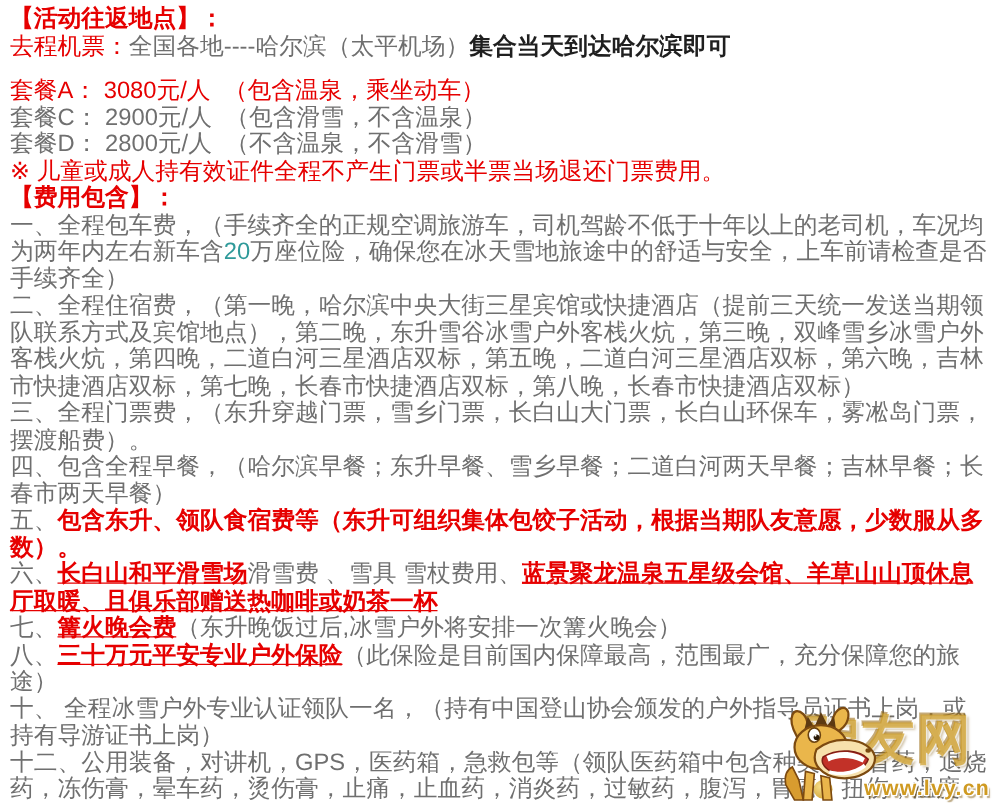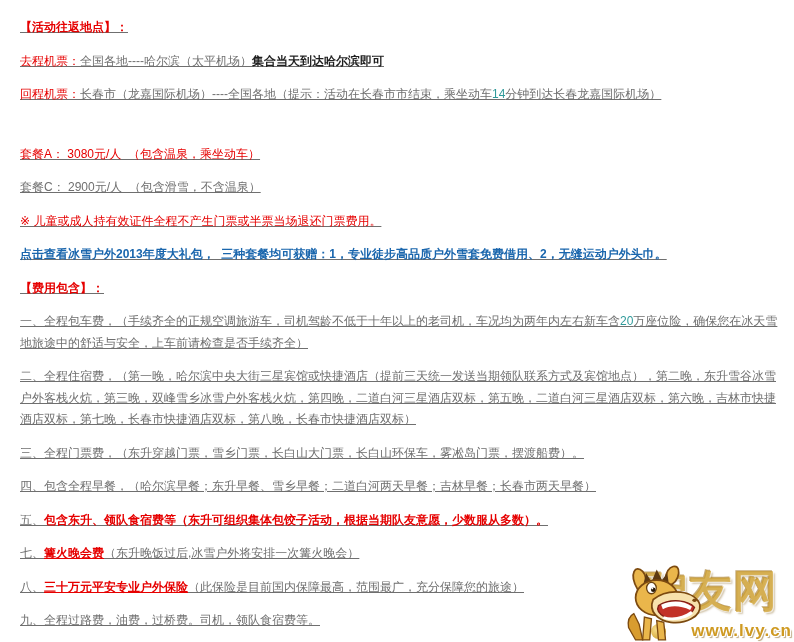--- a/index.html
+++ b/index.html
@@ -15,27 +15,26 @@
     width:794px;height:642px;
     background:#ffffff;
     position:relative;
     overflow:hidden;
     font-family:"Liberation Sans","DejaVu Sans",sans-serif;
   }
   .content{
     padding:5px 4px 0 8px;
   }
   .line{
-    margin:12px;
-    font-size:12px;
+    margin:0;
+    font-size:19px;
     line-height:21.5px;
     white-space:pre-wrap;
     word-break:break-all;
     color:var(--gray);
-    text-decoration:underline;
   }
   .spacer{height:14px;}
   .seg-red{color:var(--red);}
   .seg-red-bold{color:var(--red);font-weight:bold;}
   .seg-red-bold-underline{color:var(--red);font-weight:bold;text-decoration:underline;}
   .seg-gray{color:var(--gray);}
   .seg-black-bold{color:var(--black);font-weight:bold;}
   .seg-blue-bold{color:var(--blue);font-weight:bold;cursor:pointer;}
   .seg-teal{color:var(--teal);}
 
@@ -79,35 +78,34 @@
     left:-6px;bottom:-2px;
     width:88px;height:82px;
   }
 </style>
 </head>
 <body>
 
 <div class="content">
     <p class="line"><span class="seg-red-bold">【活动往返地点】：</span></p>
     <p class="line"><span class="seg-red">去程机票：</span><span class="seg-gray">全国各地----哈尔滨（太平机场）</span><span class="seg-black-bold">集合当天到达哈尔滨即可</span></p>
-    <p class="line"><span class="seg-red">回程机票：</span><span class="seg-gray">长春市（龙嘉国际机场）----全国各地（提示：活动在长春市市结束，乘坐动车</span><span class="seg-teal">14</span><span class="seg-gray">分钟到达长春龙嘉国际机场）</span></p>
     <div class="spacer"></div>
     <p class="line"><span class="seg-red">套餐A： 3080元/人  （包含温泉，乘坐动车）</span></p>
     <p class="line"><span class="seg-gray">套餐C： 2900元/人  （包含滑雪，不含温泉）</span></p>
+    <p class="line"><span class="seg-gray">套餐D： 2800元/人  （不含温泉，不含滑雪）</span></p>
     <p class="line"><span class="seg-red">※ 儿童或成人持有效证件全程不产生门票或半票当场退还门票费用。</span></p>
-    <p class="line"><span class="seg-blue-bold">点击查看冰雪户外2013年度大礼包，  三种套餐均可获赠：1，专业徒步高品质户外雪套免费借用、2，无缝运动户外头巾。</span></p>
     <p class="line"><span class="seg-red-bold">【费用包含】：</span></p>
     <p class="line"><span class="seg-gray">一、全程包车费，（手续齐全的正规空调旅游车，司机驾龄不低于十年以上的老司机，车况均为两年内左右新车含</span><span class="seg-teal">20</span><span class="seg-gray">万座位险，确保您在冰天雪地旅途中的舒适与安全，上车前请检查是否手续齐全）</span></p>
     <p class="line"><span class="seg-gray">二、全程住宿费，（第一晚，哈尔滨中央大街三星宾馆或快捷酒店（提前三天统一发送当期领队联系方式及宾馆地点），第二晚，东升雪谷冰雪户外客栈火炕，第三晚，双峰雪乡冰雪户外客栈火炕，第四晚，二道白河三星酒店双标，第五晚，二道白河三星酒店双标，第六晚，吉林市快捷酒店双标，第七晚，长春市快捷酒店双标，第八晚，长春市快捷酒店双标）</span></p>
     <p class="line"><span class="seg-gray">三、全程门票费，（东升穿越门票，雪乡门票，长白山大门票，长白山环保车，雾凇岛门票，摆渡船费）。</span></p>
     <p class="line"><span class="seg-gray">四、包含全程早餐，（哈尔滨早餐；东升早餐、雪乡早餐；二道白河两天早餐；吉林早餐；长春市两天早餐）</span></p>
     <p class="line"><span class="seg-gray">五、</span><span class="seg-red-bold">包含东升、领队食宿费等（东升可组织集体包饺子活动，根据当期队友意愿，少数服从多数）。</span></p>
+    <p class="line"><span class="seg-gray">六、</span><span class="seg-red-bold-underline">长白山和平滑雪场</span><span class="seg-gray">滑雪费 、雪具 雪杖费用、</span><span class="seg-red-bold-underline">蓝景聚龙温泉五星级会馆、羊草山山顶休息厅取暖、且俱乐部赠送热咖啡或奶茶一杯</span></p>
     <p class="line"><span class="seg-gray">七、</span><span class="seg-red-bold-underline">篝火晚会费</span><span class="seg-gray">（东升晚饭过后,冰雪户外将安排一次篝火晚会）</span></p>
     <p class="line"><span class="seg-gray">八、</span><span class="seg-red-bold-underline">三十万元平安专业户外保险</span><span class="seg-gray">（此保险是目前国内保障最高，范围最广，充分保障您的旅途）</span></p>
-    <p class="line"><span class="seg-gray">九、全程过路费，油费，过桥费。司机，领队食宿费等。</span></p>
     <p class="line"><span class="seg-gray">十、 全程冰雪户外专业认证领队一名，（持有中国登山协会颁发的户外指导员证书上岗，或持有导游证书上岗）</span></p>
     <p class="line"><span class="seg-gray">十二、公用装备，对讲机，GPS，医药箱，急救包等（领队医药箱中包含种类：感冒药，退烧药，冻伤膏，晕车药，烫伤膏，止痛，止血药，消炎药，过敏药，腹泻，胃痛，扭伤，温度计，绷带，消毒水，酒精，医用棉，创口贴）如需特殊药物请提前自备</span></p>
   </div>
 
 <div class="watermark">
   <div class="wm-name">驴友网</div>
   <span class="wm-swirl"></span>
   <div class="wm-url">www.lvy.cn</div>
   <svg class="donkey" viewBox="0 0 100 92" aria-hidden="true">
     <path d="M18 58 Q10 62 12 74 L20 88 L28 88 L24 70 Z" fill="#d89c2f" stroke="#7c4a10" stroke-width="1.5"></path>

